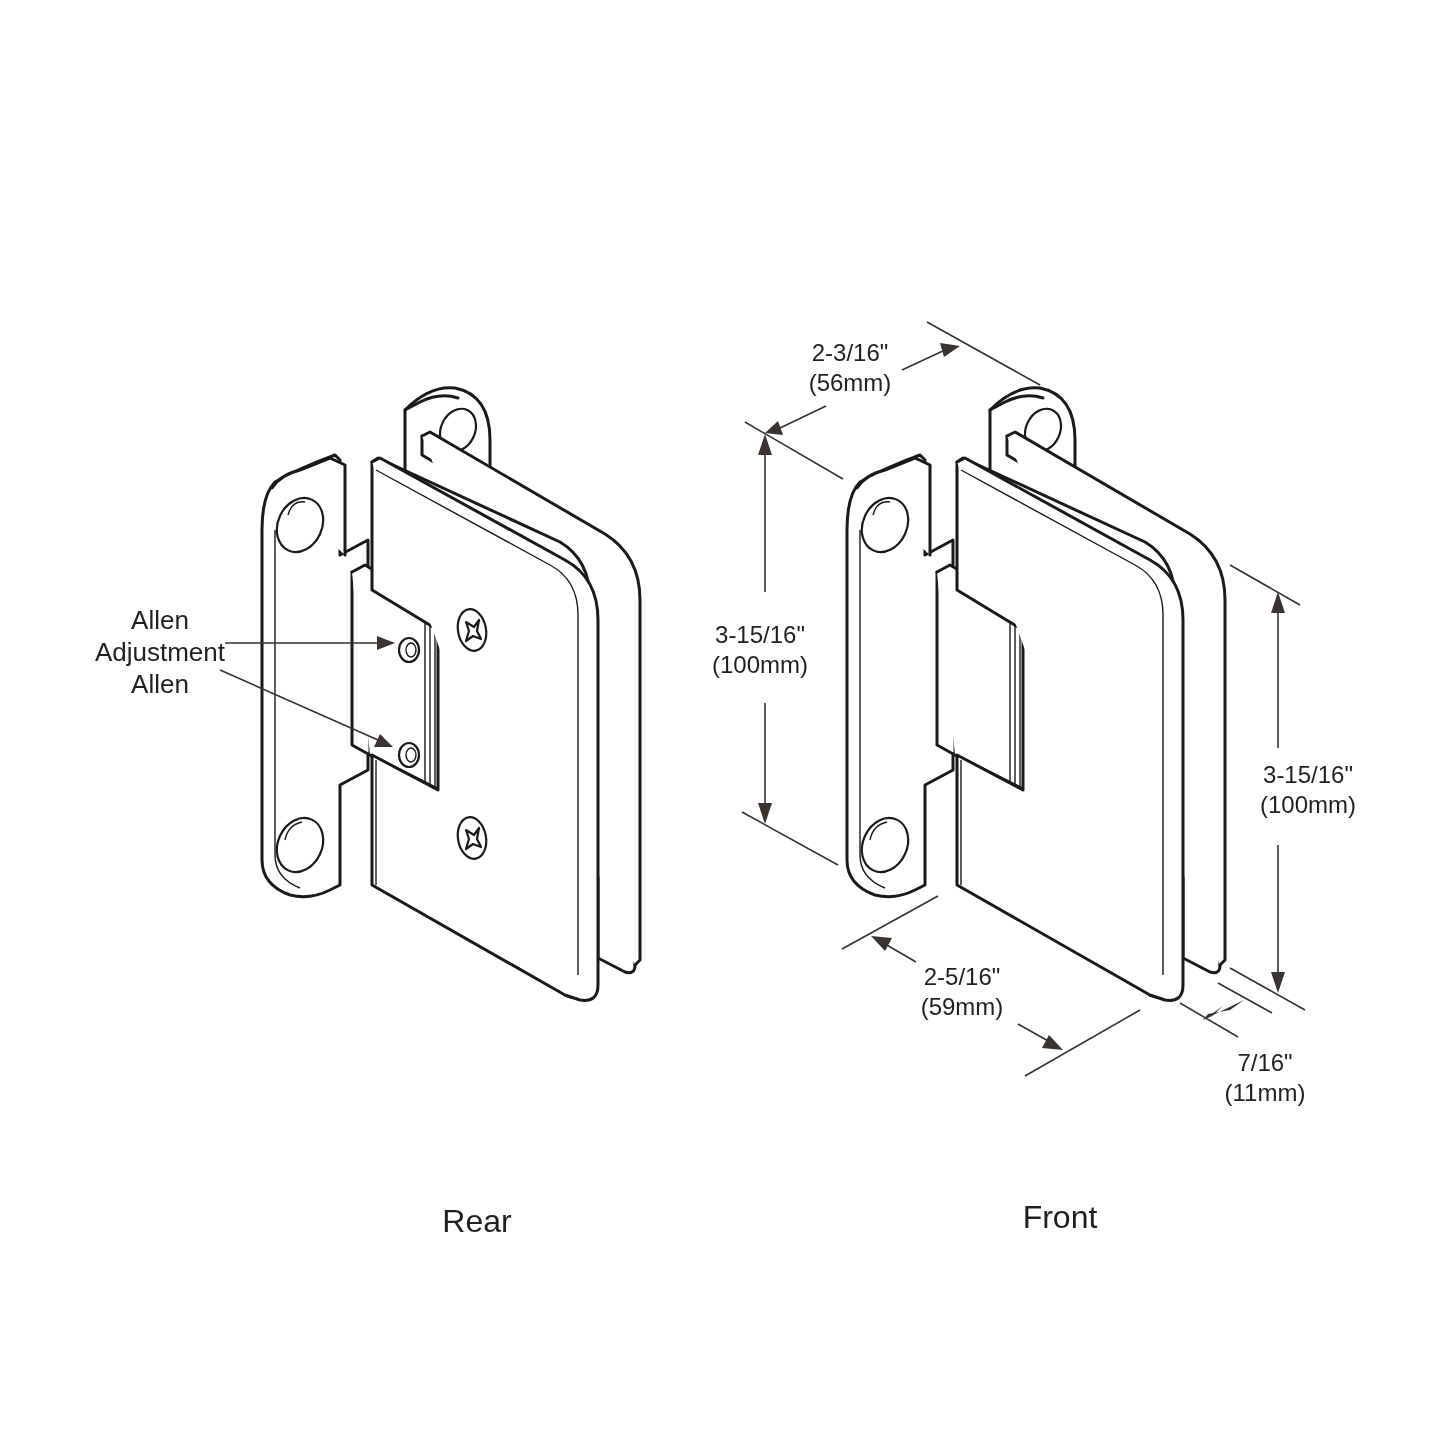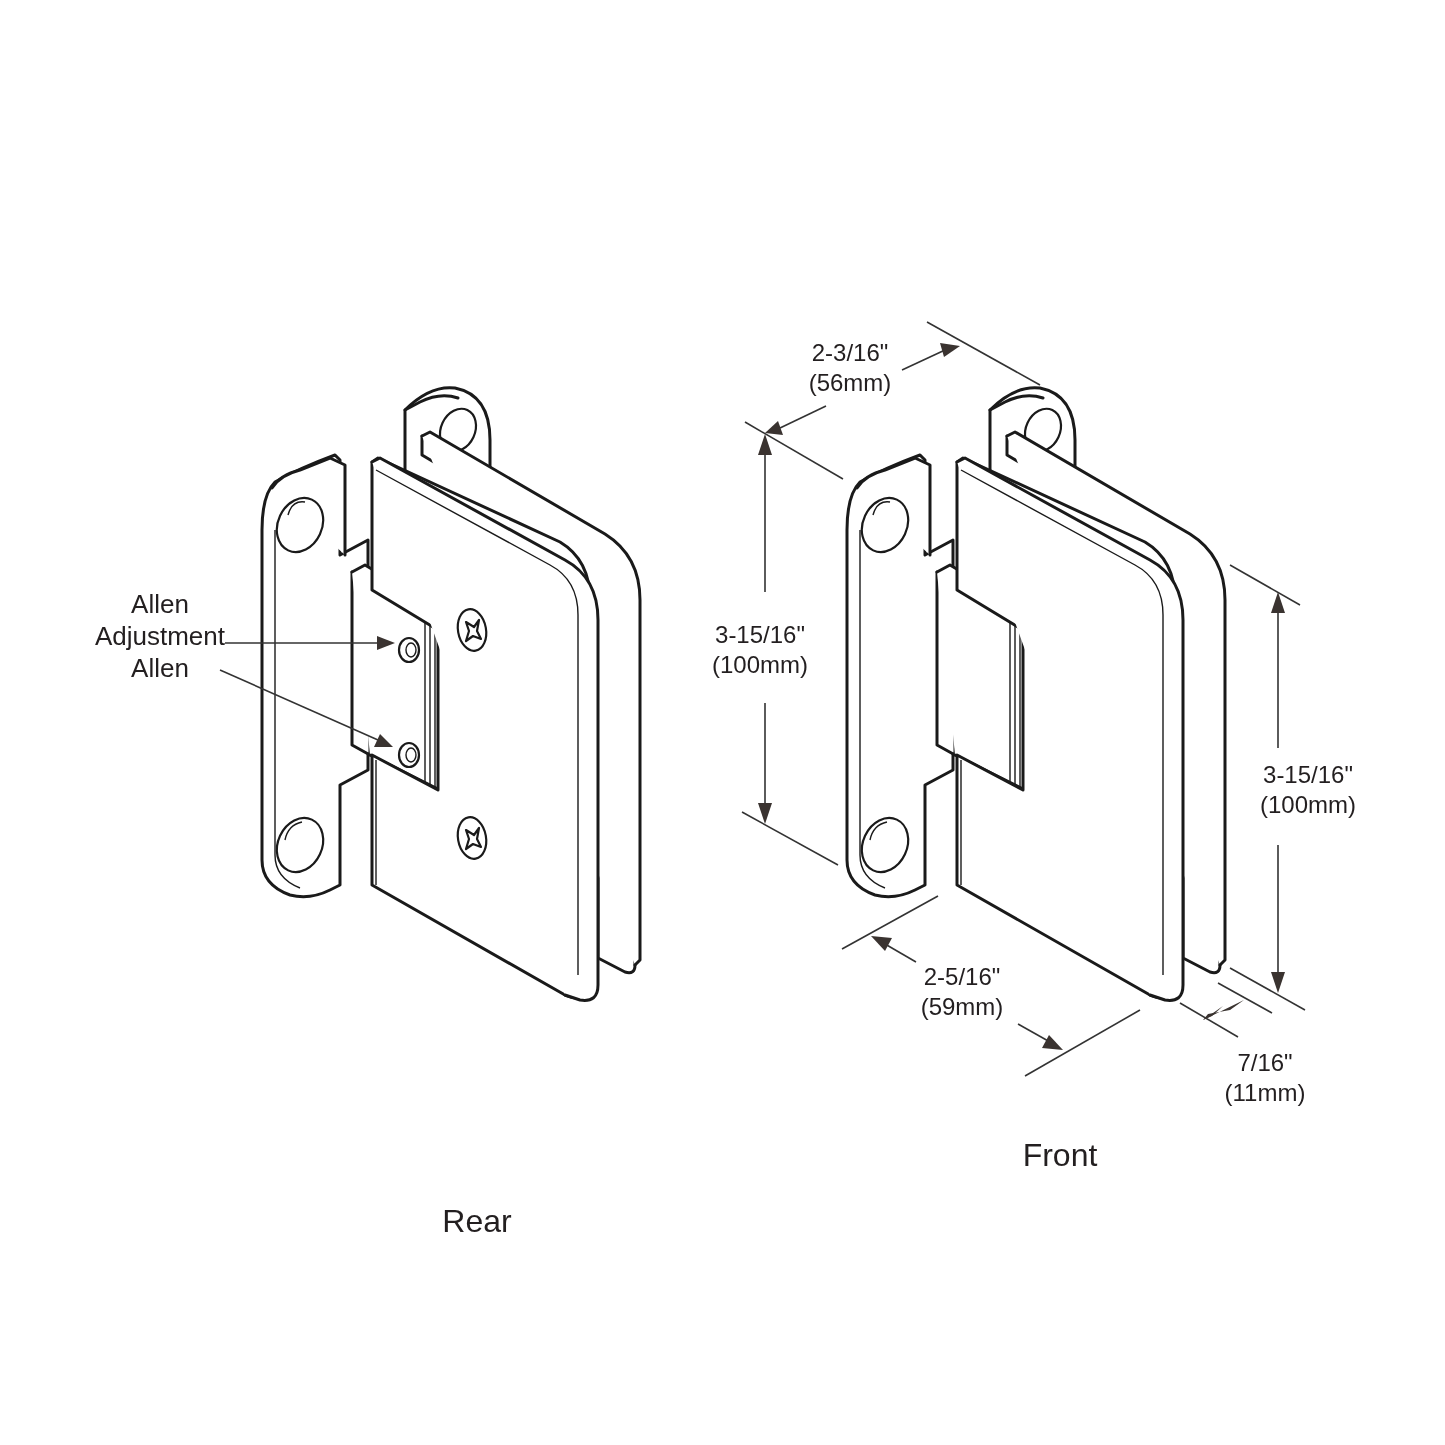--- a/index.html
+++ b/index.html
@@ -2,21 +2,21 @@
 <html><head>
   <meta charset="utf-8">
   <style>
     html, body { margin: 0; padding: 0; background: #ffffff; }
     body { width: 1445px; height: 1445px; position: relative; overflow: hidden;
            font-family: "Liberation Sans", sans-serif; color: #231f20; }
     .drawing { position: absolute; left: 0; top: 0; width: 1445px; height: 1445px; }
     .lbl { position: absolute; font-family: "Liberation Sans", sans-serif; color: #231f20;
            text-align: center; white-space: nowrap; }
     .dim { font-size: 24px; line-height: 30px; }
-    .callout { font-size: 26px; line-height: 32px; }
+    .callout { font-size: 26px; line-height: 32px; margin-top: 16px; }
     .caption { font-size: 32px; line-height: 38px; }
     svg .o { fill: #ffffff; stroke: #1a1a1a; stroke-width: 3; stroke-linejoin: round; stroke-linecap: round; }
     svg .t { fill: none; stroke: #1a1a1a; stroke-width: 1.4; }
     svg .m { fill: none; stroke: #1a1a1a; stroke-width: 2.2; stroke-linejoin: round; }
     svg .d { fill: none; stroke: #333; stroke-width: 1.6; }
     svg .ah { fill: #3a3330; stroke: none; }
   </style>
 </head>
 <body>
 
@@ -131,13 +131,13 @@
 <div class="lbl dim" style="left:902px; top:962px; width:120px;">
   <div>2-5/16"</div>
   <div>(59mm)</div>
 </div>
 <div class="lbl dim" style="left:1205px; top:1048px; width:120px;">
   <div>7/16"</div>
   <div>(11mm)</div>
 </div>
 
 <div class="lbl caption" style="left:417px; top:1202px; width:120px;">Rear</div>
-<div class="lbl caption" style="left:1000px; top:1136px; width:120px;">Front</div>
+<div class="lbl caption" style="left:1000px; top:1198px; width:120px;">Front</div>
 
 </body></html>

